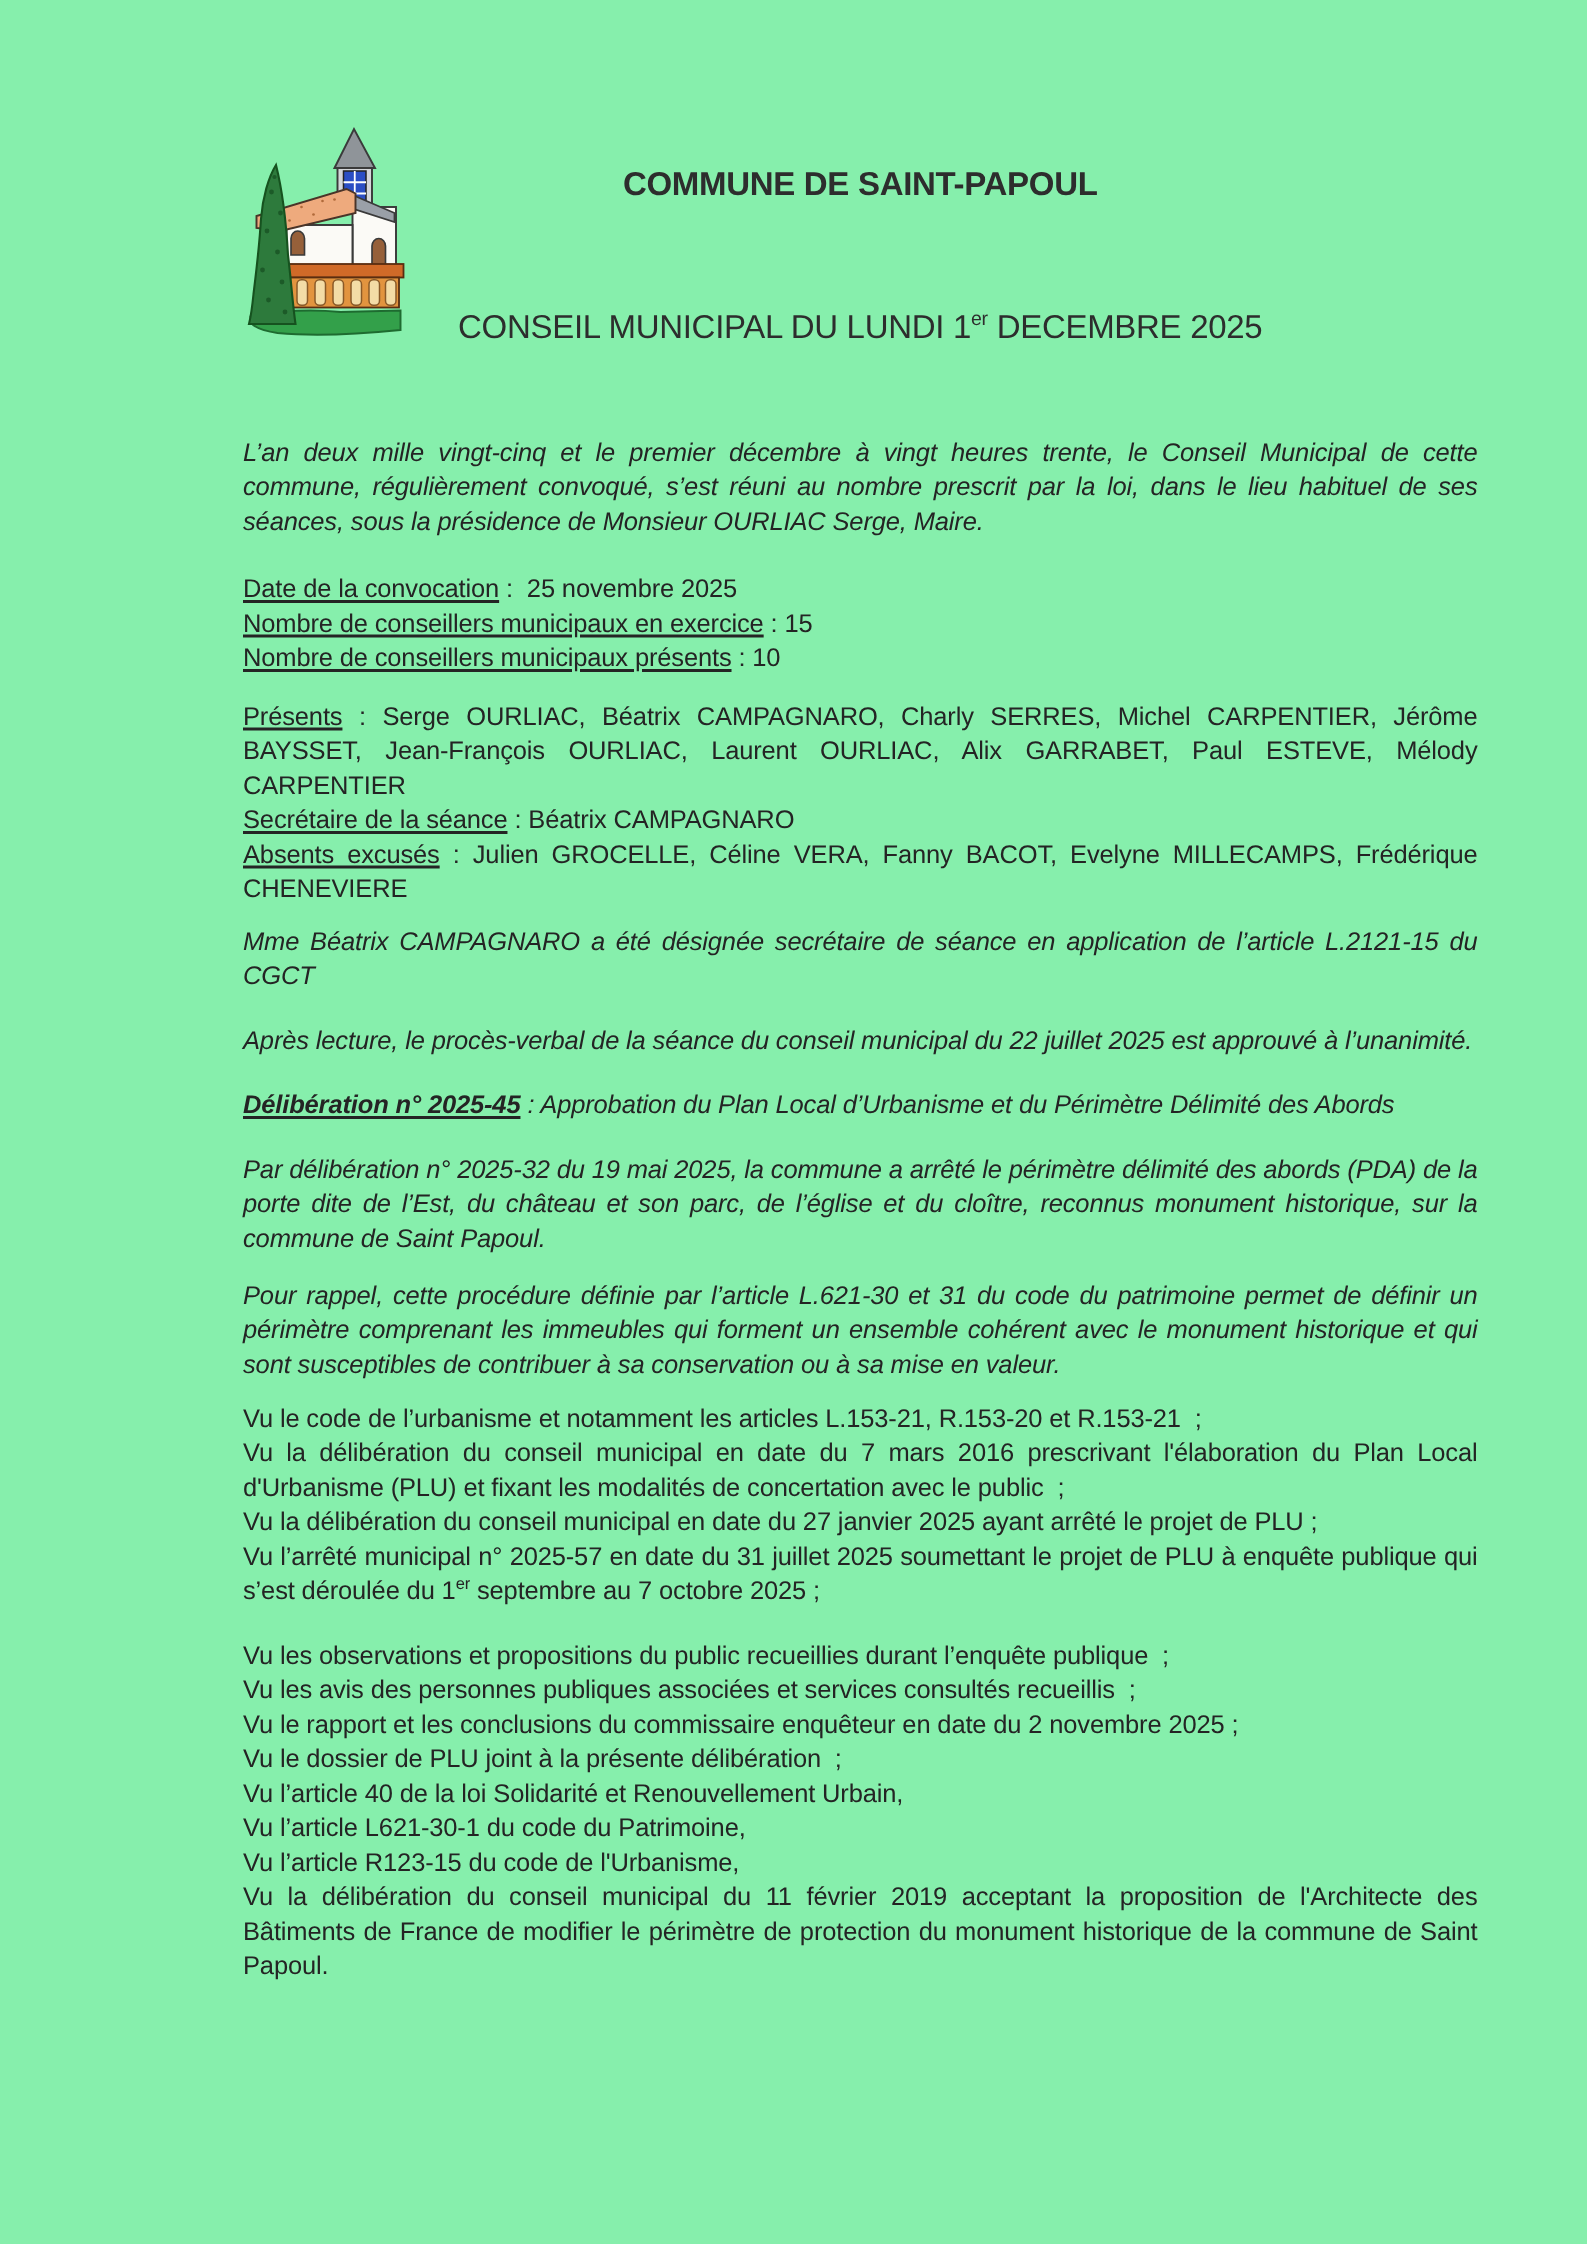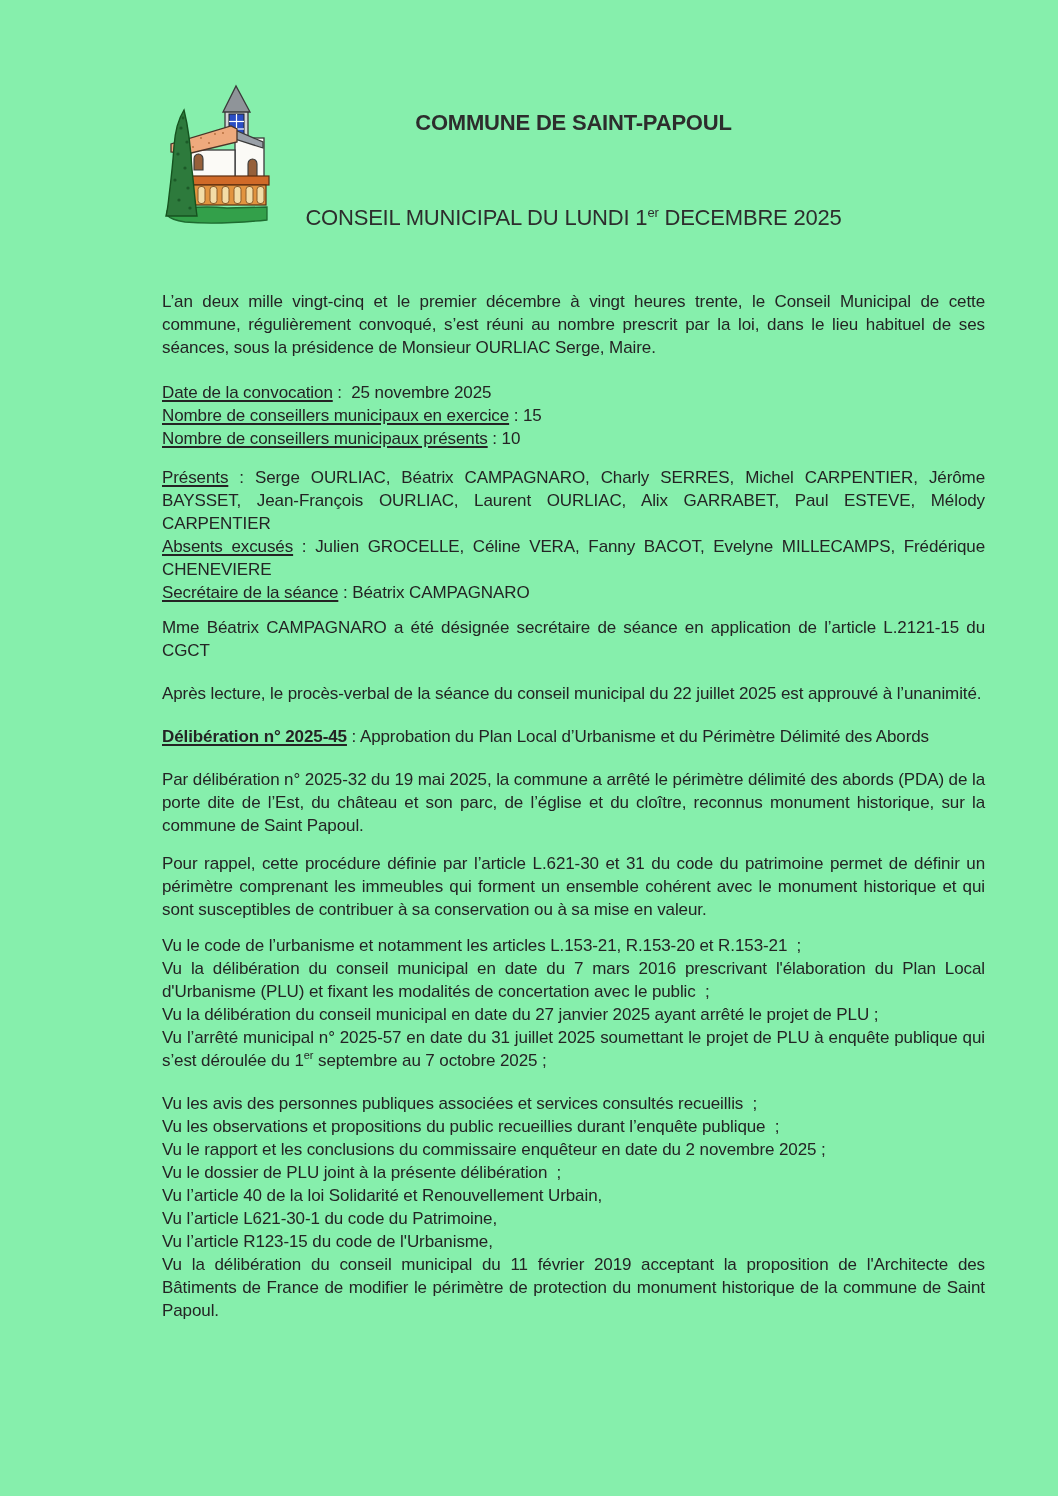--- a/index.html
+++ b/index.html
@@ -14,21 +14,21 @@
   }
   .meeting-title{
     position:absolute;left:162px;top:200px;width:823px;text-align:center;
     font-size:22px;font-weight:400;letter-spacing:-0.2px;color:#2d2d2d;line-height:36px;
   }
   .tsup{font-size:13px;vertical-align:super;line-height:0;}
   .doc-body{
     position:absolute;left:162px;top:290px;width:823px;
     font-size:17px;line-height:23px;letter-spacing:-0.1px;color:#242424;
   }
-  .para{margin:0;text-align:justify;white-space:pre-wrap;}
+  .para{margin:0;text-align:justify;white-space:pre-wrap;font-style:italic;}
   .line{text-align:justify;white-space:pre-wrap;}
   .block{margin:0;}
   .u{text-decoration:underline;text-decoration-thickness:1.5px;text-underline-offset:2px;}
   .b{font-weight:700;}
   sup.sp{font-size:11px;line-height:0;vertical-align:super;}
   .mb22{margin-bottom:22px}.mb16{margin-bottom:16px}.mb12{margin-bottom:12px}
   .mb20{margin-bottom:20px}.mb15{margin-bottom:15px}.mb13{margin-bottom:13px}
 </style>
 </head>
 <body>
@@ -99,44 +99,44 @@
     <p class="para mb22">L’an deux mille vingt-cinq et le premier décembre à vingt heures trente, le Conseil Municipal de cette commune, régulièrement convoqué, s’est réuni au nombre prescrit par la loi, dans le lieu habituel de ses séances, sous la présidence de Monsieur OURLIAC Serge, Maire.</p>
 
     <div class="block mb16">
         <div class="line"><span class="u">Date de la convocation</span><span> :  25 novembre 2025</span></div>
         <div class="line"><span class="u">Nombre de conseillers municipaux en exercice</span><span> : 15</span></div>
         <div class="line"><span class="u">Nombre de conseillers municipaux présents</span><span> : 10</span></div>
       </div>
 
     <div class="block mb12">
         <div class="line"><span class="u">Présents</span><span> : Serge OURLIAC, Béatrix CAMPAGNARO, Charly SERRES, Michel CARPENTIER, Jérôme BAYSSET, Jean-François OURLIAC, Laurent OURLIAC, Alix GARRABET, Paul ESTEVE, Mélody CARPENTIER</span></div>
+        <div class="line"><span class="u">Secrétaire de la séance</span><span> : Béatrix CAMPAGNARO</span></div>
         <div class="line"><span class="u">Absents excusés</span><span> : Julien GROCELLE, Céline VERA, Fanny BACOT, Evelyne MILLECAMPS, Frédérique CHENEVIERE</span></div>
-        <div class="line"><span class="u">Secrétaire de la séance</span><span> : Béatrix CAMPAGNARO</span></div>
       </div>
 
     <p class="para mb20">Mme Béatrix CAMPAGNARO a été désignée secrétaire de séance en application de l’article L.2121-15 du CGCT</p>
 
     <p class="para mb20">Après lecture, le procès-verbal de la séance du conseil municipal du 22 juillet 2025 est approuvé à l’unanimité.</p>
 
     <p class="para mb20"><span class="u b">Délibération n° 2025-45</span><span> : Approbation du Plan Local d’Urbanisme et du Périmètre Délimité des Abords</span></p>
 
     <p class="para mb15">Par délibération n° 2025-32 du 19 mai 2025, la commune a arrêté le périmètre délimité des abords (PDA) de la porte dite de l’Est, du château et son parc, de l’église et du cloître, reconnus monument historique, sur la commune de Saint Papoul.</p>
 
     <p class="para mb13">Pour rappel, cette procédure définie par l’article L.621-30 et 31 du code du patrimoine permet de définir un périmètre comprenant les immeubles qui forment un ensemble cohérent avec le monument historique et qui sont susceptibles de contribuer à sa conservation ou à sa mise en valeur.</p>
 
     <div class="block mb20">
         <div class="line"><span>Vu le code de l’urbanisme et notamment les articles L.153-21, R.153-20 et R.153-21  ;</span><sup class="sp"></sup><span></span></div>
         <div class="line"><span>Vu la délibération du conseil municipal en date du 7 mars 2016 prescrivant l'élaboration du Plan Local d'Urbanisme (PLU) et fixant les modalités de concertation avec le public  ;</span><sup class="sp"></sup><span></span></div>
         <div class="line"><span>Vu la délibération du conseil municipal en date du 27 janvier 2025 ayant arrêté le projet de PLU ;</span><sup class="sp"></sup><span></span></div>
         <div class="line"><span>Vu l’arrêté municipal n° 2025-57 en date du 31 juillet 2025 soumettant le projet de PLU à enquête publique qui s’est déroulée du 1</span><sup class="sp">er</sup><span> septembre au 7 octobre 2025 ;</span></div>
       </div>
 
     <div class="block">
+        <div class="line"><span>Vu les observations et propositions du public recueillies durant l’enquête publique  ;</span><sup class="sp"></sup><span></span></div>
         <div class="line"><span>Vu les avis des personnes publiques associées et services consultés recueillis  ;</span><sup class="sp"></sup><span></span></div>
-        <div class="line"><span>Vu les observations et propositions du public recueillies durant l’enquête publique  ;</span><sup class="sp"></sup><span></span></div>
         <div class="line"><span>Vu le rapport et les conclusions du commissaire enquêteur en date du 2 novembre 2025 ;</span><sup class="sp"></sup><span></span></div>
         <div class="line"><span>Vu le dossier de PLU joint à la présente délibération  ;</span><sup class="sp"></sup><span></span></div>
         <div class="line"><span>Vu l’article 40 de la loi Solidarité et Renouvellement Urbain,</span><sup class="sp"></sup><span></span></div>
         <div class="line"><span>Vu l’article L621-30-1 du code du Patrimoine,</span><sup class="sp"></sup><span></span></div>
         <div class="line"><span>Vu l’article R123-15 du code de l'Urbanisme,</span><sup class="sp"></sup><span></span></div>
         <div class="line"><span>Vu la délibération du conseil municipal du 11 février 2019 acceptant la proposition de l'Architecte des Bâtiments de France de modifier le périmètre de protection du monument historique de la commune de Saint Papoul.</span><sup class="sp"></sup><span></span></div>
       </div>
 
   </div>
 </div>

